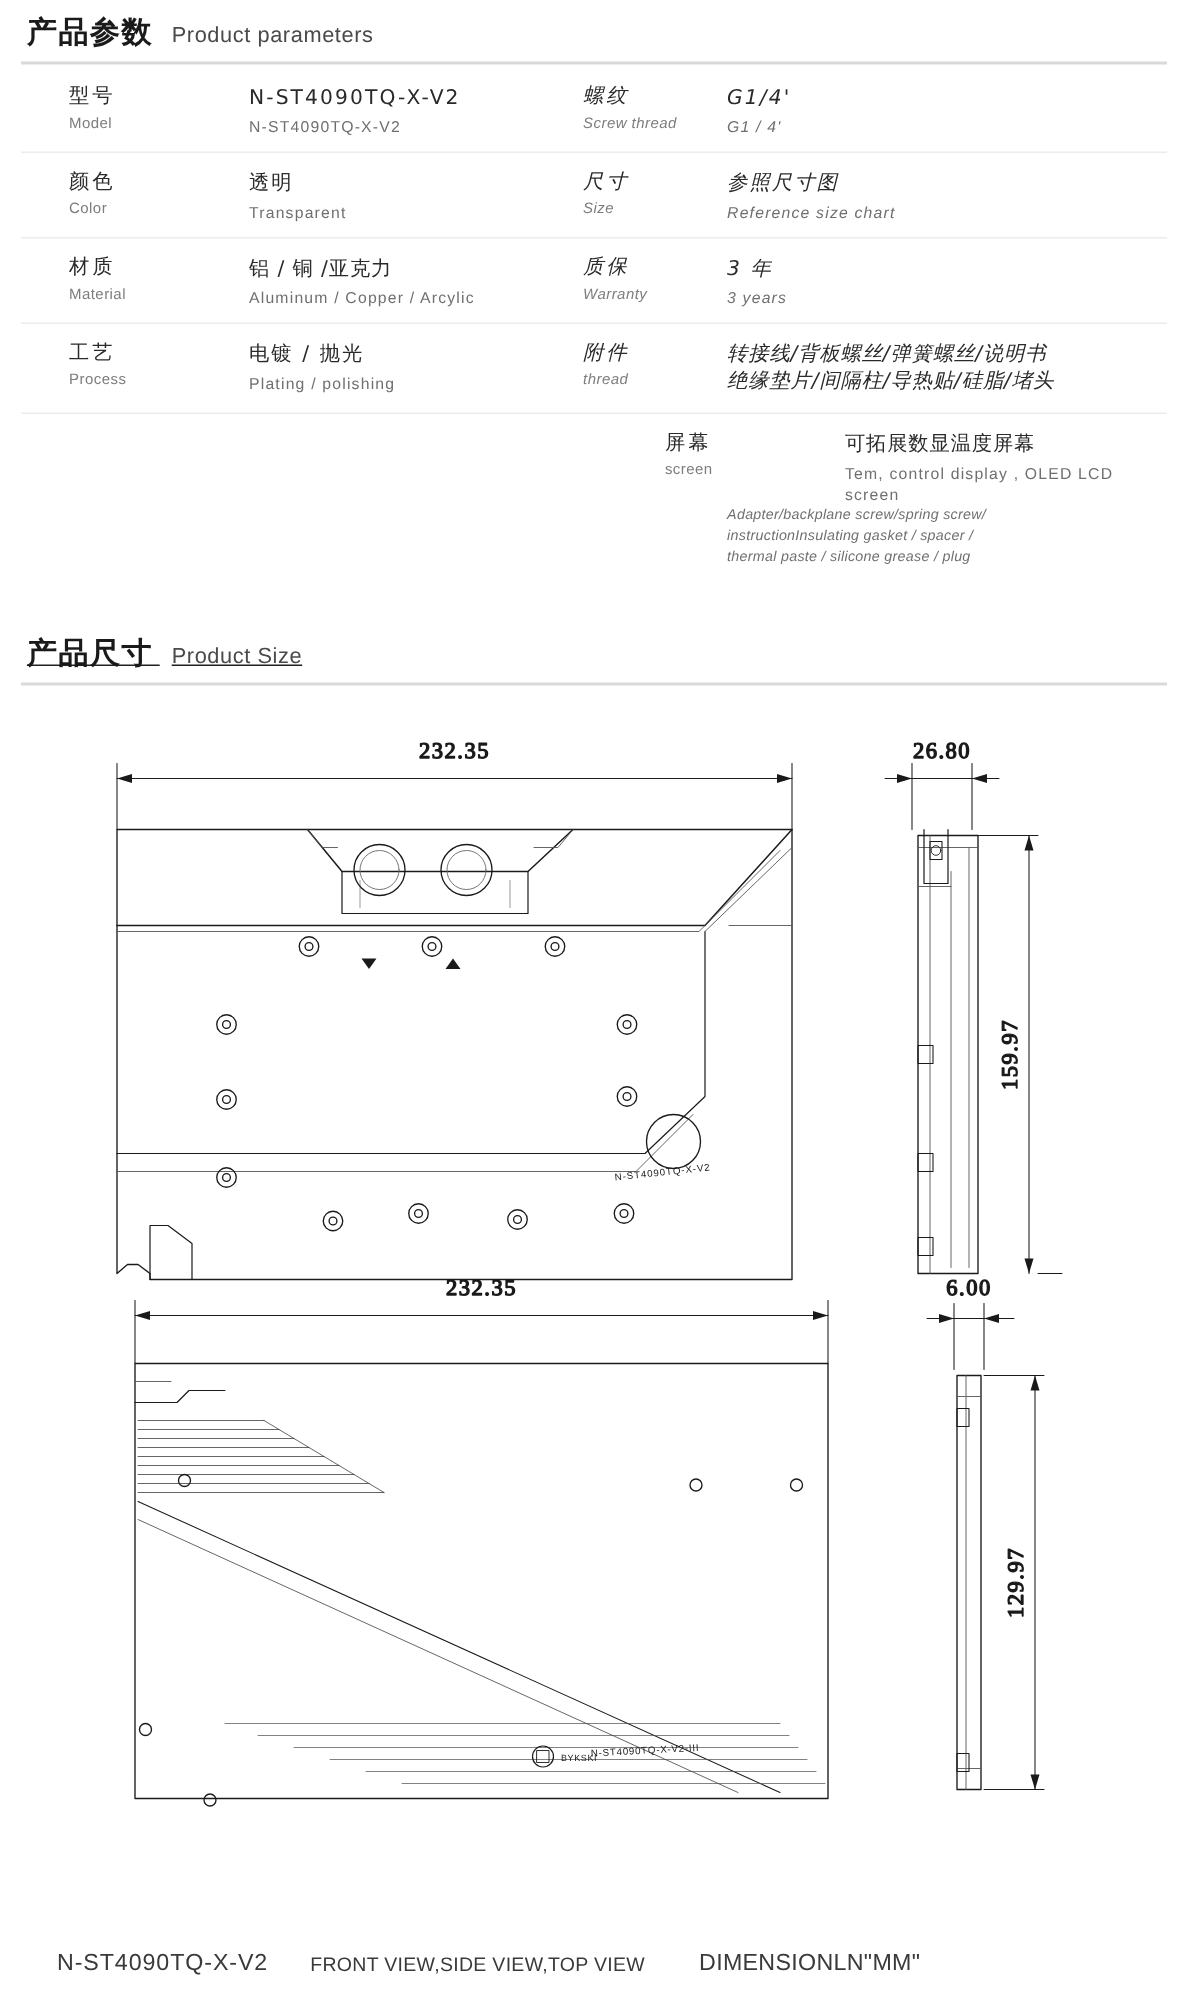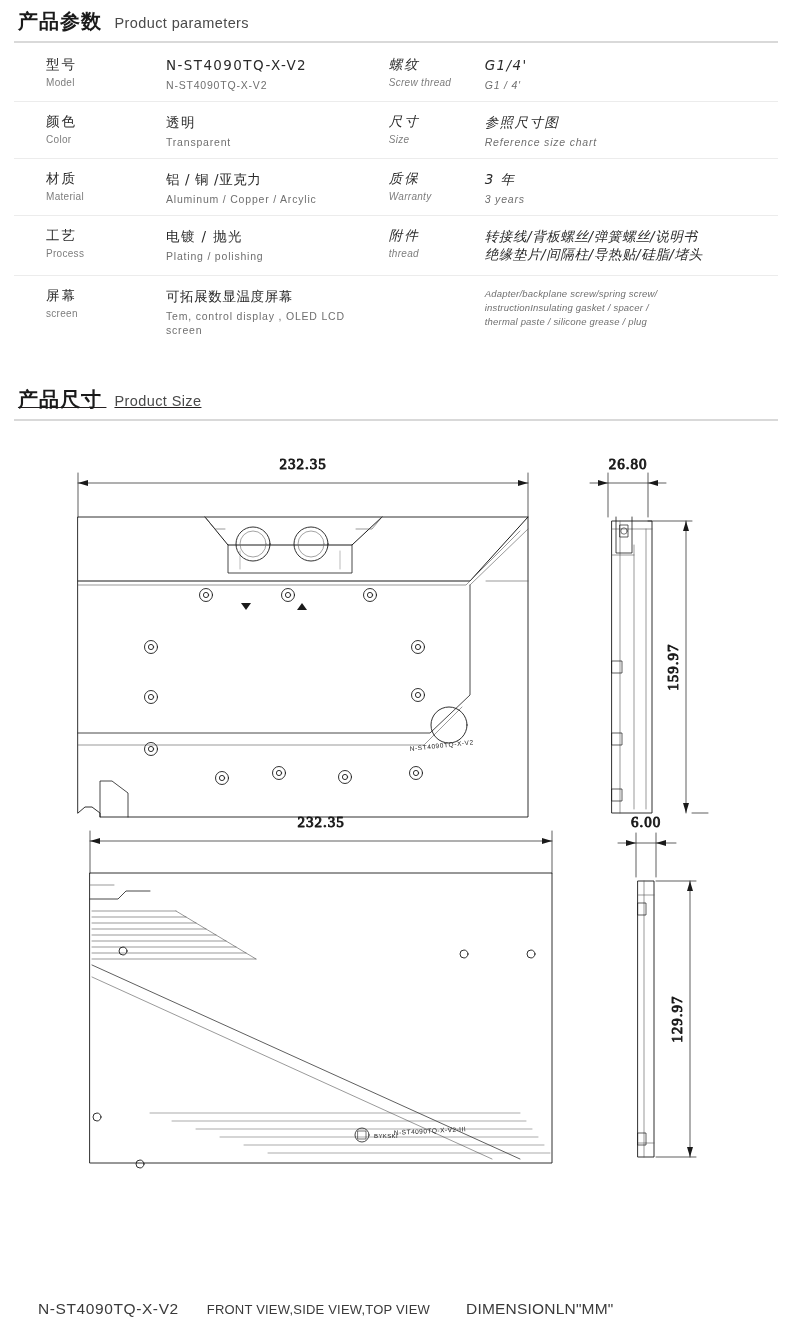--- a/index.html
+++ b/index.html
@@ -88,21 +88,21 @@
   .val .en {
     display: block;
     font-size: 10.5px;
     color: #6f6f6f;
     letter-spacing: 0.8px;
     margin-top: 4px;
     line-height: 14px;
   }
   .val .cn.tight { letter-spacing: 0.6px; }
   .row-annex { min-height: 60px; }
-  .row-screen { min-height: 76px; align-items: flex-start; }
+  .row-screen { min-height: 76px; align-items: flex-end; flex-direction: column; }
   .annex-extra {
     font-size: 9.5px;
     color: #6f6f6f;
     line-height: 14px;
     letter-spacing: 0.2px;
   }
 
   
   .drawings {
     position: relative;

